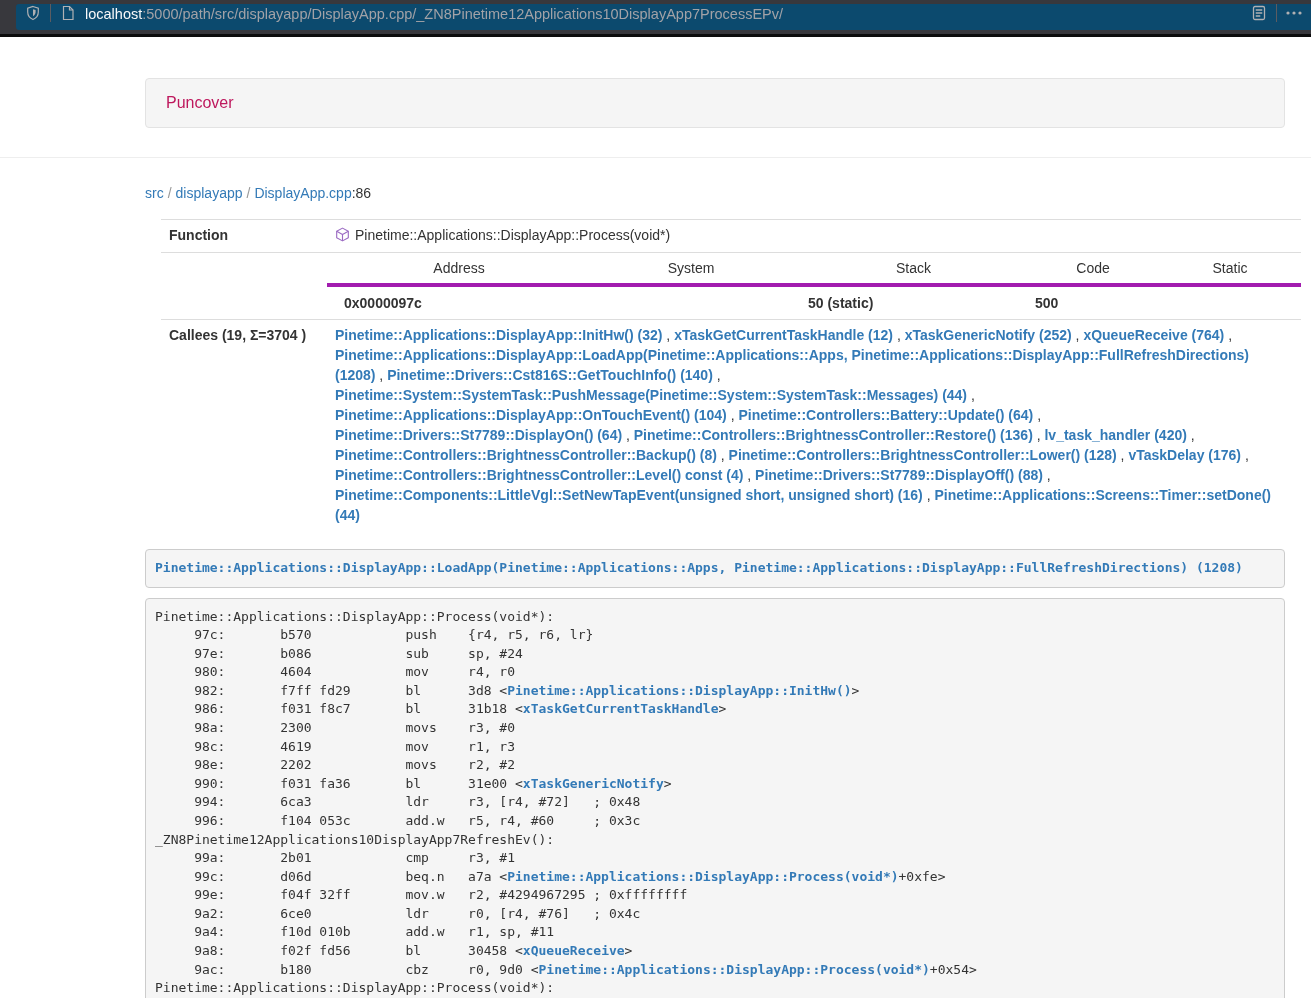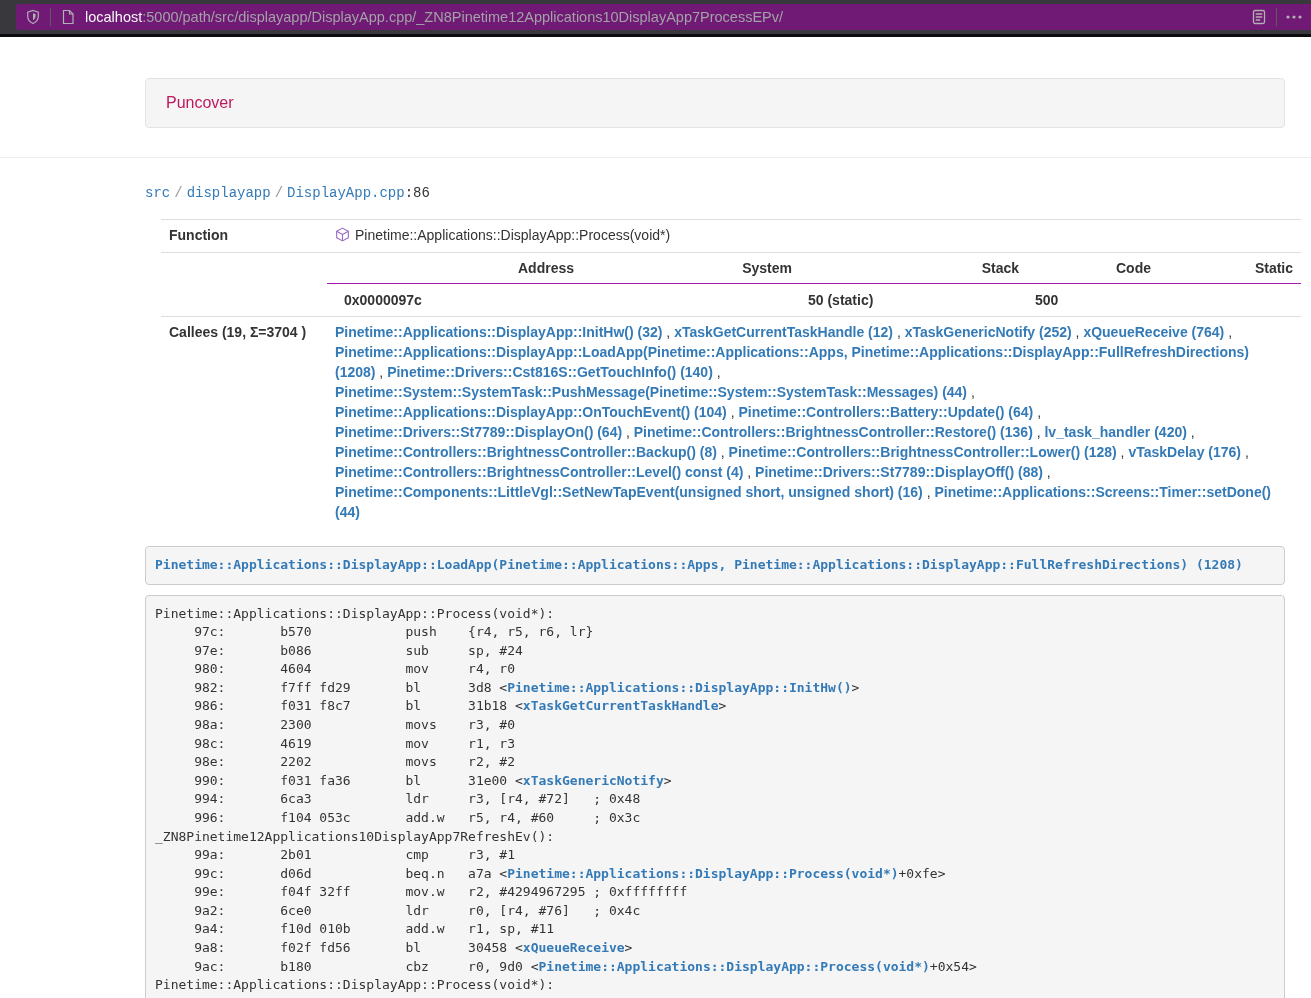--- a/index.html
+++ b/index.html
@@ -1,48 +1,48 @@
 <!DOCTYPE html>
 <html><head>
 <meta charset="utf-8">
 <style>
   html, body { margin:0; padding:0; width:1311px; height:998px; overflow:hidden;
     background:#fff; font-family:"Liberation Sans", sans-serif; font-size:14px; color:#333; }
 
   
   .toolbar { position:relative; height:34px; background:#38383d; border-bottom:3px solid #0c0c0d; }
-  .urlbar { position:absolute; left:16px; right:0; top:4px; height:26px; background:#701a75;
-    border-radius:3px 0 0 3px; display:flex; align-items:center; padding:0 8px; box-sizing:border-box; }
+  .urlbar { position:absolute; left:16px; right:0; top:4px; height:26px; background:#0c4a6e;
+    border-radius:3px 0 0 3px; display:flex; align-items:flex-end; padding:8px 8px; box-sizing:border-box; }
   .tb-icon { display:inline-flex; align-items:center; justify-content:center; width:18px; height:18px; flex:0 0 auto; }
   .tb-divider { width:1px; height:18px; background:#5c5c61; margin:0 8px; flex:0 0 auto; }
   .url-text { margin-left:8px; font-size:14.5px; white-space:nowrap; overflow:hidden; }
   .url-host { color:#f9f9fa; }
   .url-rest { color:#a2a2a7; }
   .tb-spacer { flex:1 1 auto; }
 
   
   .container { margin-left:145px; width:1140px; }
   .well { margin-top:41px; background:#f5f5f5; border:1px solid #e3e3e3; border-radius:4px;
     padding:15px 20px; font-size:16px; color:#be185d; }
   hr.page-rule { border:none; border-top:1px solid #eee; margin:29px 0 0 0; }
 
-  .breadcrumb-line { margin-top:25px; margin-bottom:14px; line-height:20px;font-family:Liberation Mono, monospace; }
+  .breadcrumb-line { margin-top:25px; margin-bottom:14px; line-height:20px; }
   .breadcrumb-line a { color:#337ab7; text-decoration:none; }
   .bc-sep { color:#999; margin:0 4px; }
   .bc-suffix { color:#333; }
 
   table.info-table { width:100%; border-collapse:collapse; margin:16px; }
   table.info-table > tbody > tr > th,
   table.info-table > tbody > tr > td { border-top:1px solid #ddd; padding:5px 8px;
     vertical-align:top; text-align:left; line-height:20px; font-size:14px; }
   th.lbl { width:150px; font-weight:bold; white-space:nowrap; }
   td.nested-cell { padding:0 !important; }
 
   table.inner-table { width:100%; border-collapse:collapse; }
-  table.inner-table th { border-bottom:1px solid #a21caf; font-weight:bold; padding:5px 8px; text-align:right; line-height:20px; }
+  table.inner-table th { border-bottom:4px solid #a21caf; font-weight:normal; padding:5px 8px; text-align:center; line-height:20px; }
   table.inner-table td { padding:6px 8px; line-height:20px;font-weight:bold; }
   table.inner-table th:first-child, table.inner-table td:first-child { padding-left:17px; }
 
   .fn-icon { display:inline-block; vertical-align:-2px; margin-right:5px; }
 
   a.clink { color:#337ab7; text-decoration:none;font-weight:bold; }
   .callee-sep { color:#333; }
 
   pre.box { background:#f5f5f5; border:1px solid #ccc; border-radius:4px; padding:9px;
     font-family:"DejaVu Sans Mono", monospace; font-size:13px; line-height:1.43;

